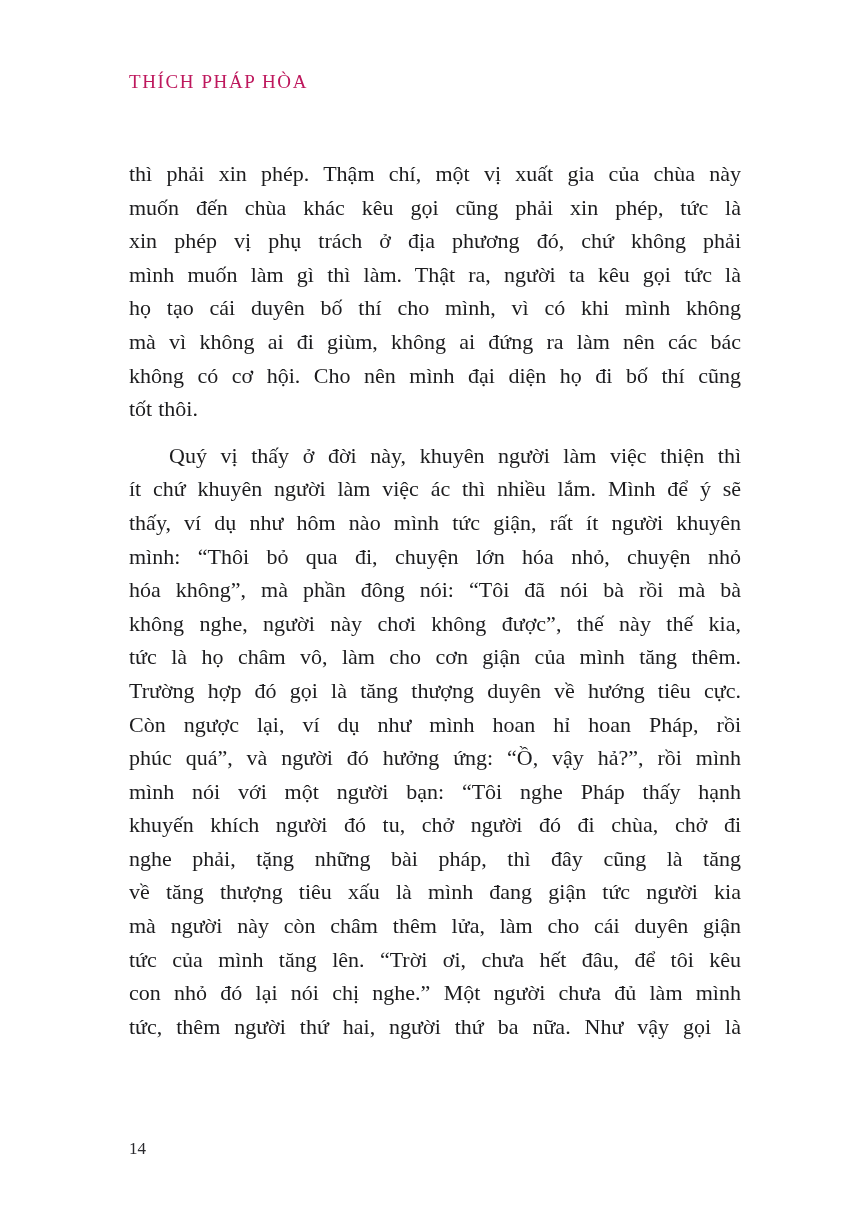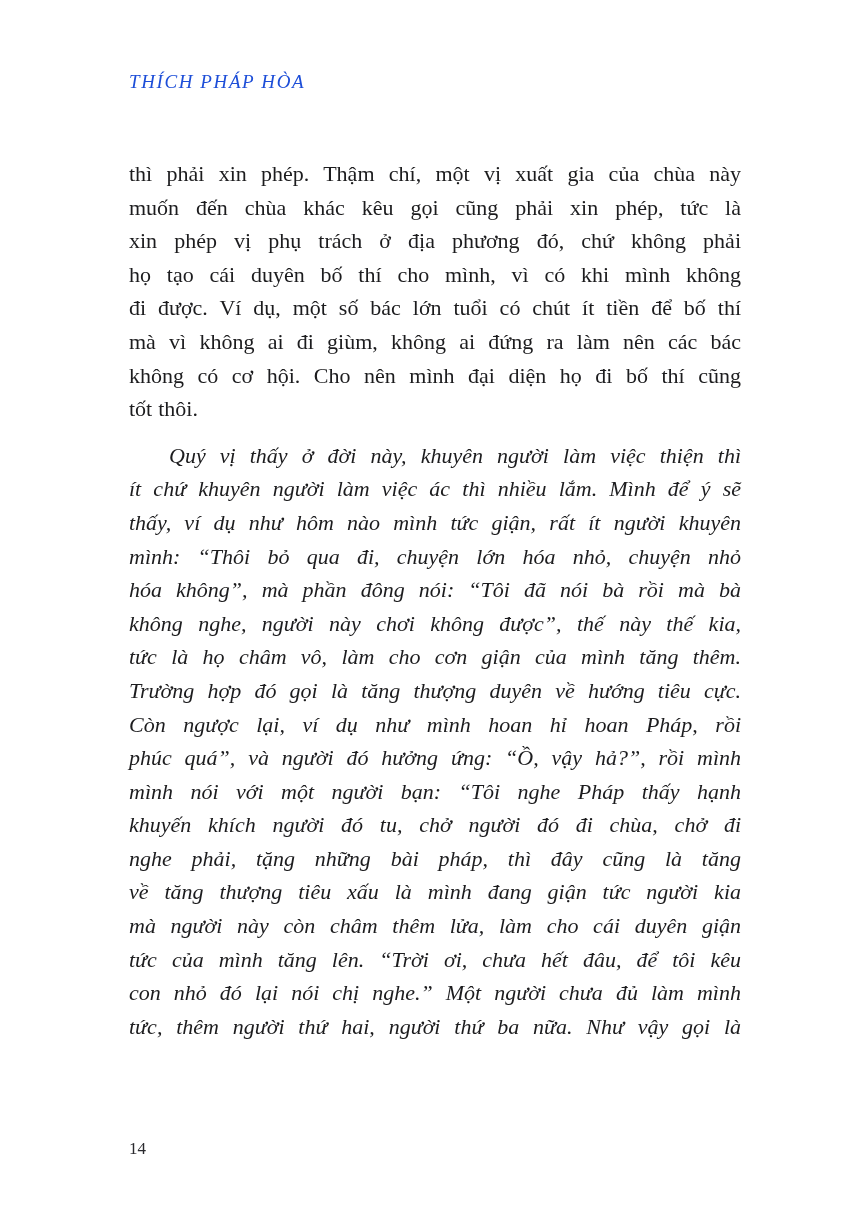--- a/index.html
+++ b/index.html
@@ -19,34 +19,33 @@
     position: absolute;
     inset: 0;
     background: #ffffff;
   }
   .running-header {
     position: absolute;
     left: 129px;
     top: 71px;
     font-size: 19px;
     letter-spacing: 1.6px;
-    color: #1d4ed8;
+    color: #be185d;
     white-space: nowrap;
-    font-style: italic;
   }
   .body-text {
     position: absolute;
     left: 129px;
     top: 157px;
     width: 612px;
     font-size: 22px;
     line-height: 33.6px;
   }
   .paragraph { margin: 0; }
-  .paragraph + .paragraph { margin-top: 13px; font-style: italic; }
+  .paragraph + .paragraph { margin-top: 13px; }
   .line {
     text-align: justify;
     text-align-last: left;
     white-space: normal;
     word-spacing: 0.5px;
   }
   .line.just {
     text-align-last: justify;
   }
   .line.indent {
@@ -64,22 +63,22 @@
 <body>
 
 <div class="page">
   <div class="running-header">THÍCH PHÁP HÒA</div>
 
   <div class="body-text">
       <div class="paragraph">
         <div class="line just">thì phải xin phép. Thậm chí, một vị xuất gia của chùa này</div>
         <div class="line just">muốn đến chùa khác kêu gọi cũng phải xin phép, tức là</div>
         <div class="line just">xin phép vị phụ trách ở địa phương đó, chứ không phải</div>
+        <div class="line just">mình muốn làm gì thì làm. Thật ra, người ta kêu gọi tức là</div>
         <div class="line just">họ tạo cái duyên bố thí cho mình, vì có khi mình không</div>
-        <div class="line just">đi được. Ví dụ, một số bác lớn tuổi có chút ít tiền để bố thí</div>
         <div class="line just">mà vì không ai đi giùm, không ai đứng ra làm nên các bác</div>
         <div class="line just">không có cơ hội. Cho nên mình đại diện họ đi bố thí cũng</div>
         <div class="line">tốt thôi.</div>
       </div>
       <div class="paragraph">
         <div class="line just indent">Quý vị thấy ở đời này, khuyên người làm việc thiện thì</div>
         <div class="line just">ít chứ khuyên người làm việc ác thì nhiều lắm. Mình để ý sẽ</div>
         <div class="line just">thấy, ví dụ như hôm nào mình tức giận, rất ít người khuyên</div>
         <div class="line just">mình: “Thôi bỏ qua đi, chuyện lớn hóa nhỏ, chuyện nhỏ</div>
         <div class="line just">hóa không”, mà phần đông nói: “Tôi đã nói bà rồi mà bà</div>

